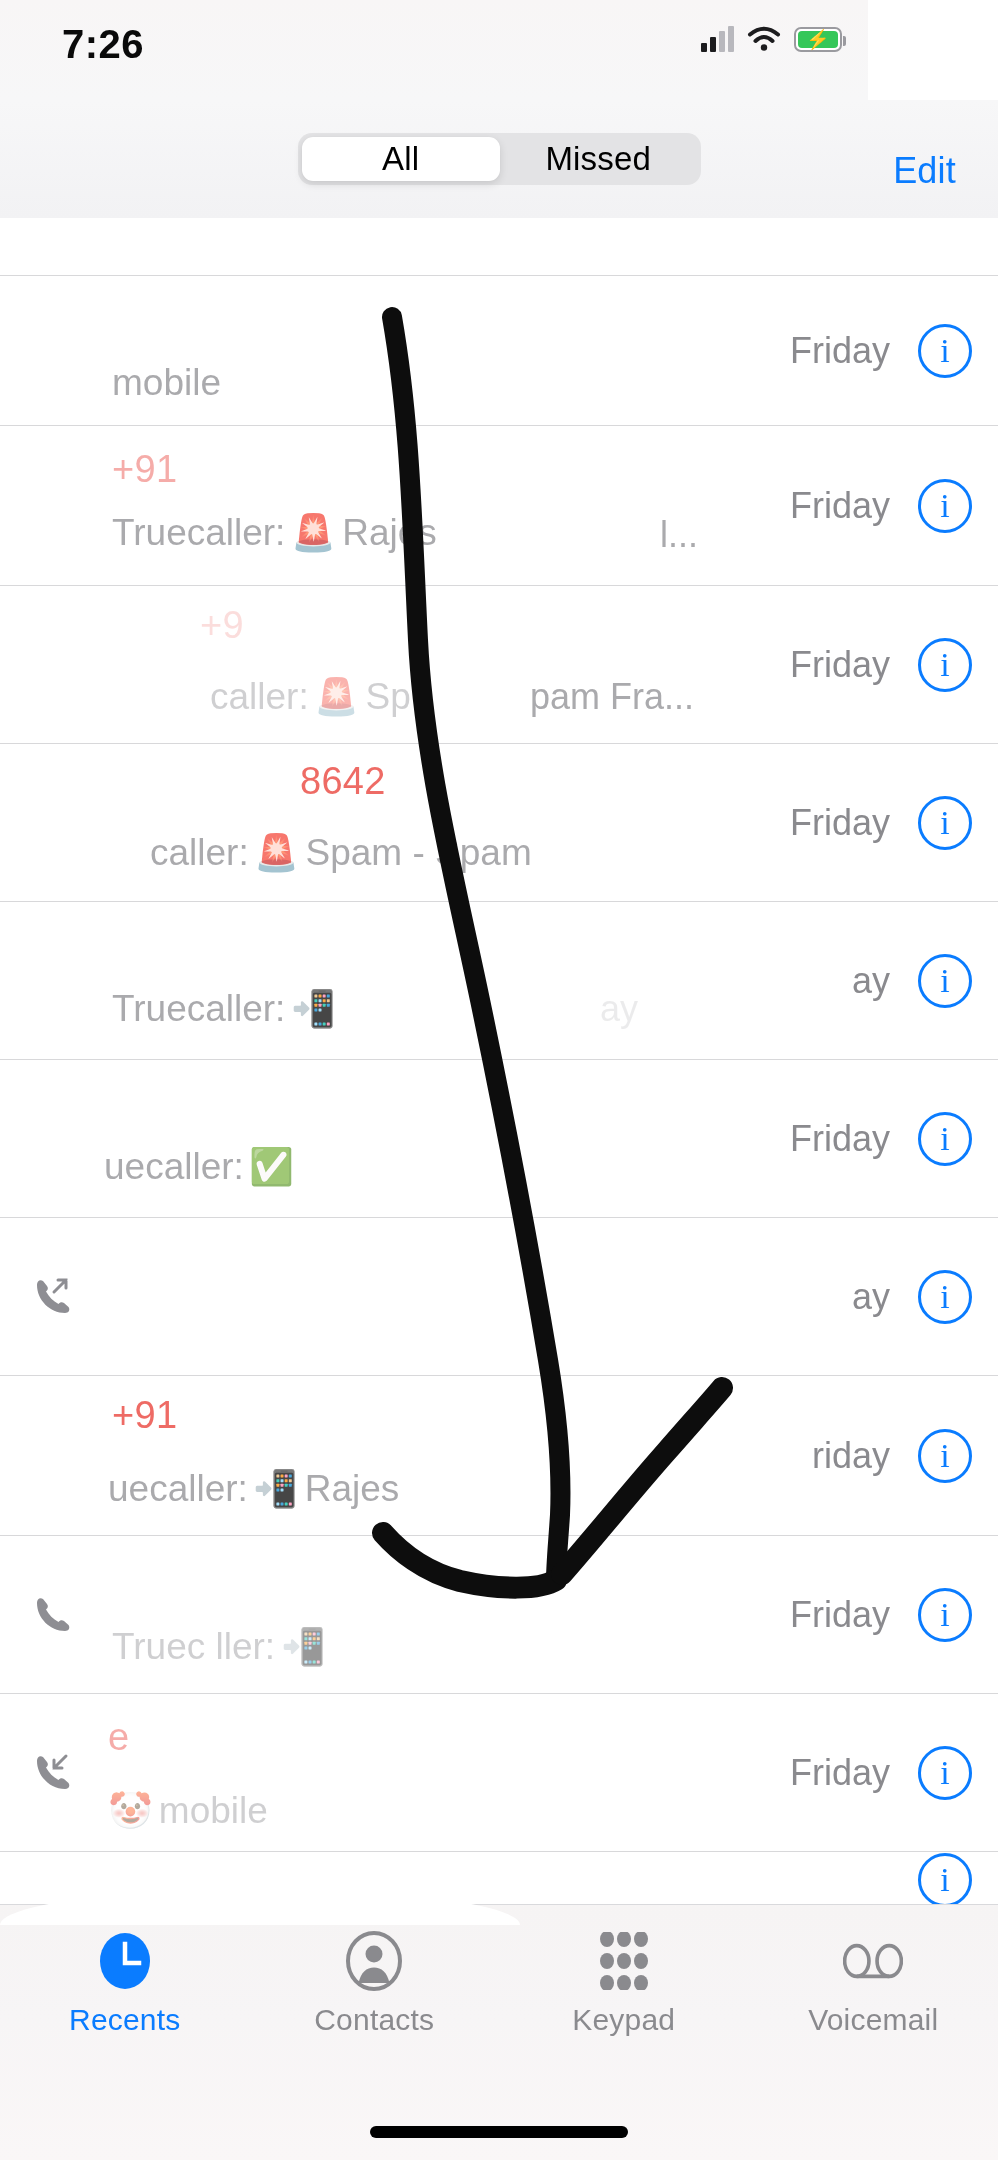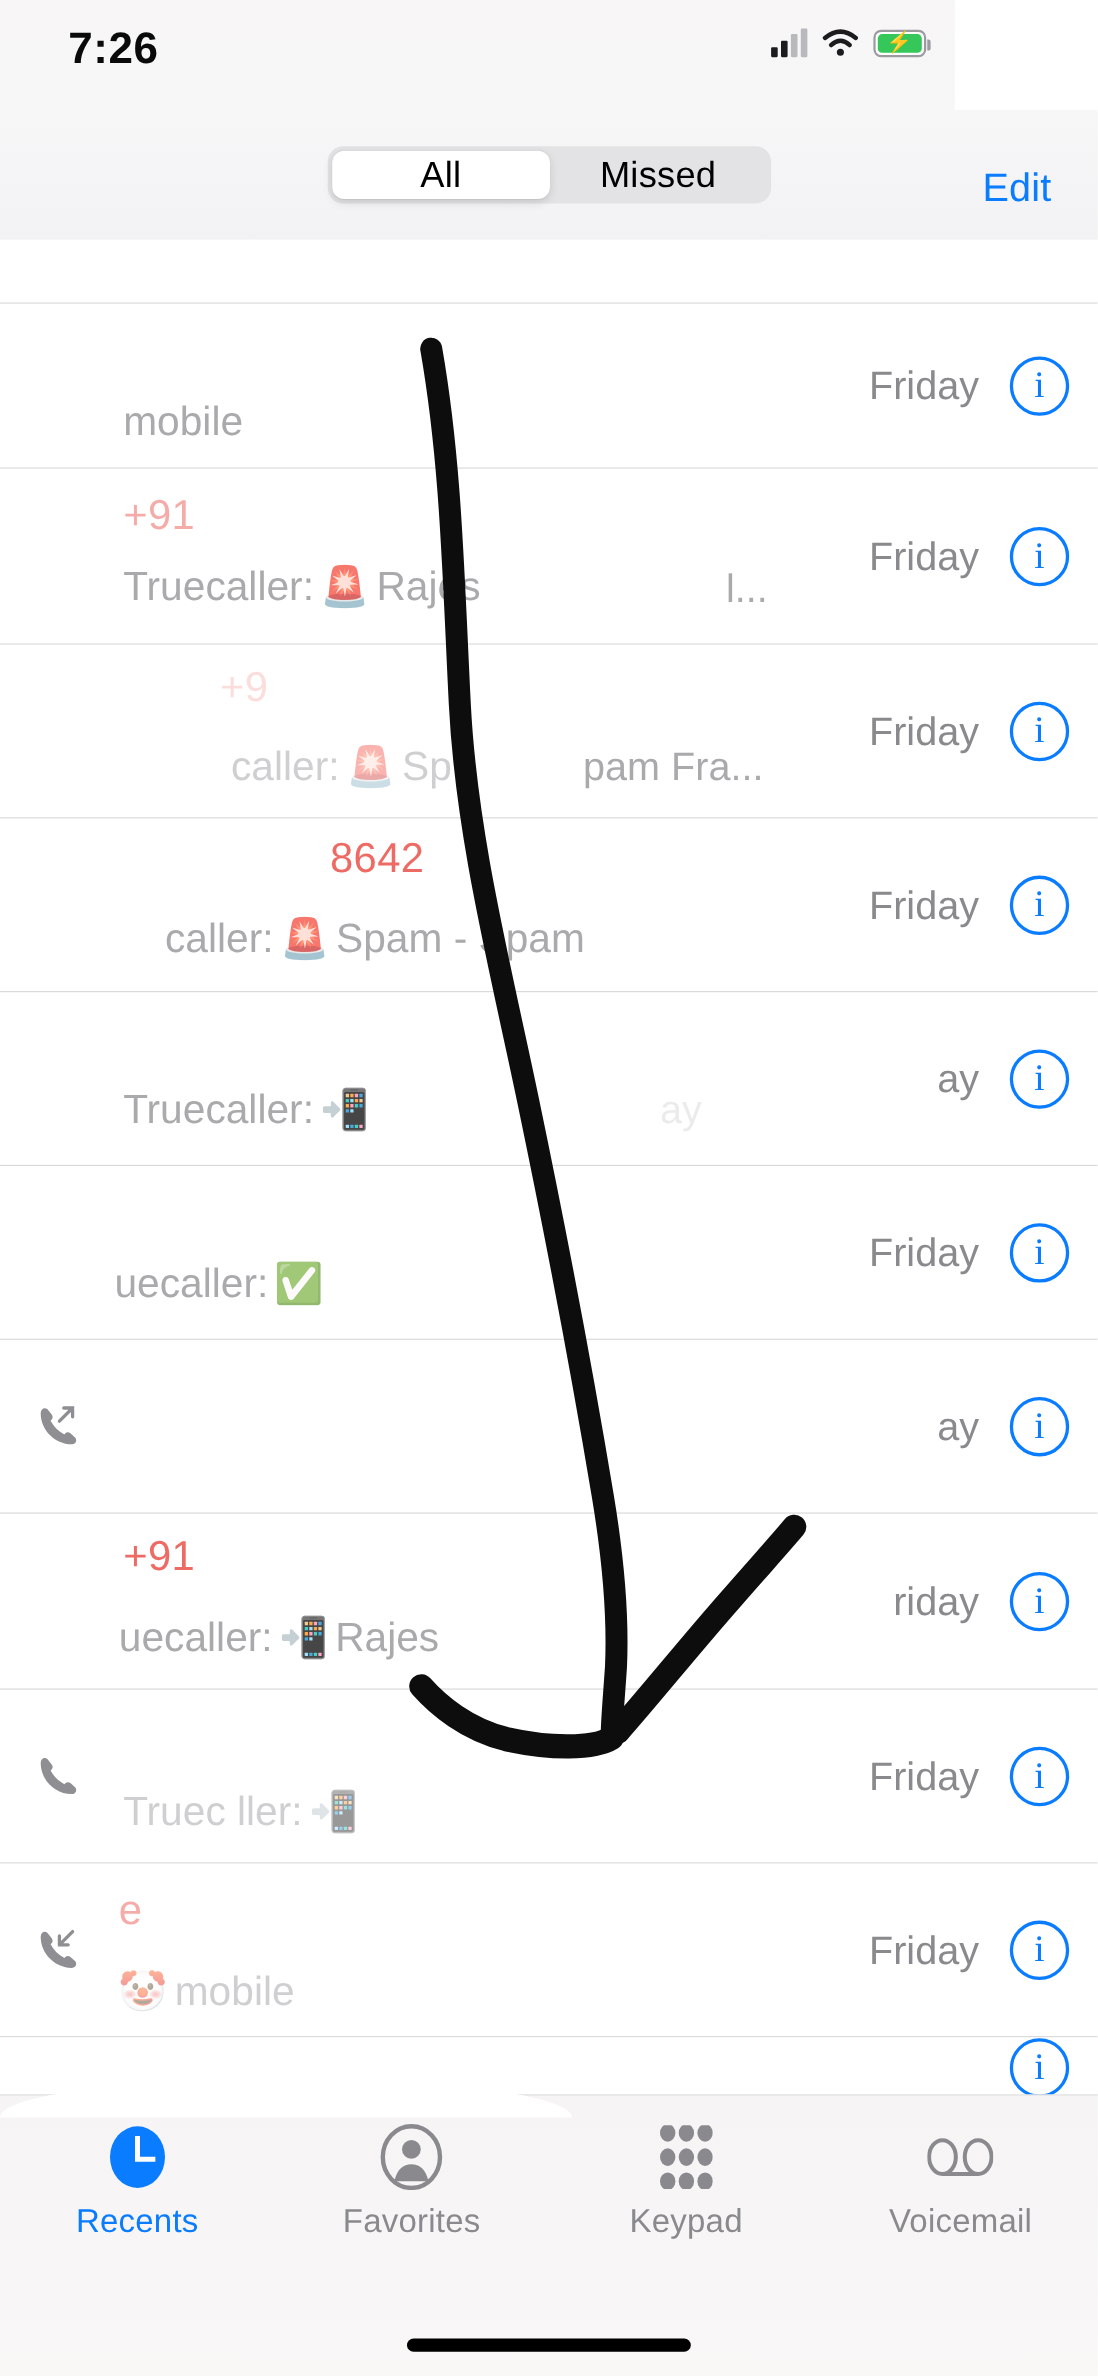--- a/index.html
+++ b/index.html
@@ -354,21 +354,21 @@
     </div>
 
     <div class="tab">
       <div class="ic">
         <svg width="58" height="60" viewBox="0 0 58 60">
           <ellipse cx="29" cy="30" rx="26" ry="28" fill="none" stroke="#8a8a8e" stroke-width="4"></ellipse>
           <circle cx="29" cy="23" r="8.5" fill="#8a8a8e"></circle>
           <path d="M13.5 52 C16 41, 21.5 36.5, 29 36.5 C36.5 36.5, 42 41, 44.5 52 Z" fill="#8a8a8e"></path>
         </svg>
       </div>
-      <div class="lb">Favorites</div>
+      <div class="lb">Contacts</div>
     </div>
 
     <div class="tab">
       <div class="ic">
         <svg width="48" height="58" viewBox="0 0 48 58">
           <g fill="#8a8a8e">
             <ellipse cx="7" cy="7" rx="7" ry="8"></ellipse>
               <ellipse cx="24" cy="7" rx="7" ry="8"></ellipse>
               <ellipse cx="41" cy="7" rx="7" ry="8"></ellipse>
             <ellipse cx="7" cy="29" rx="7" ry="8"></ellipse>

